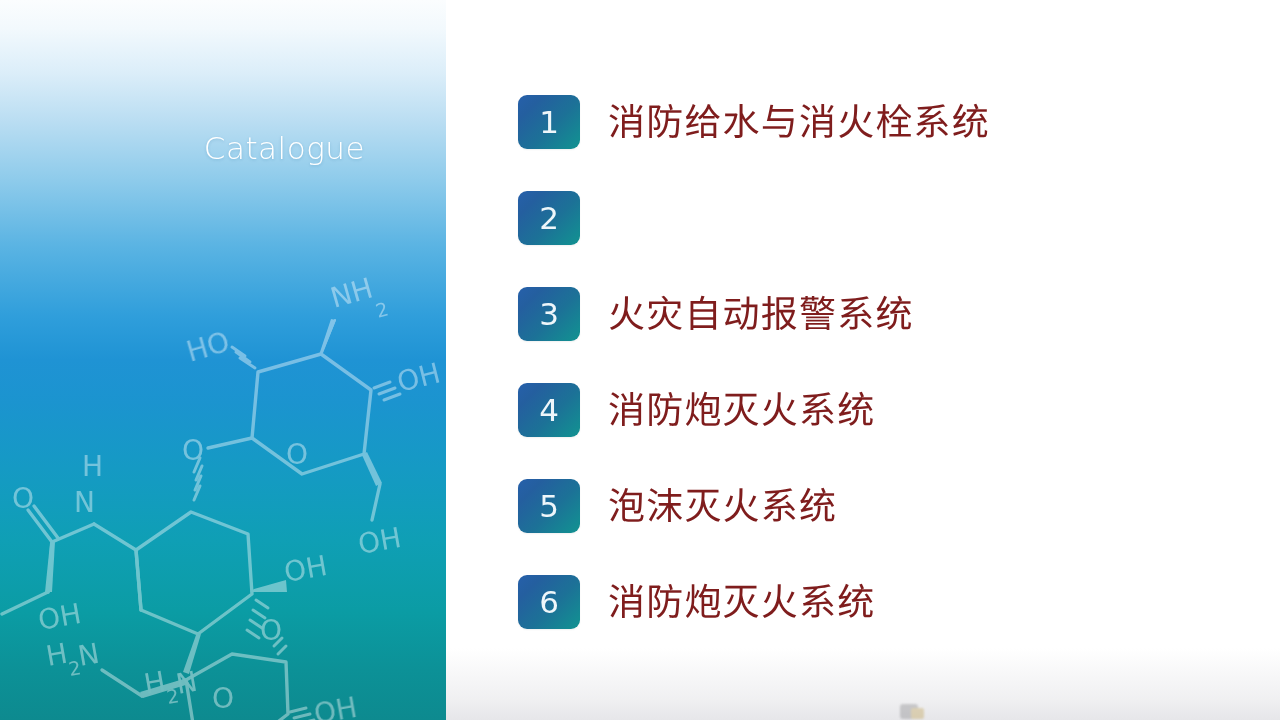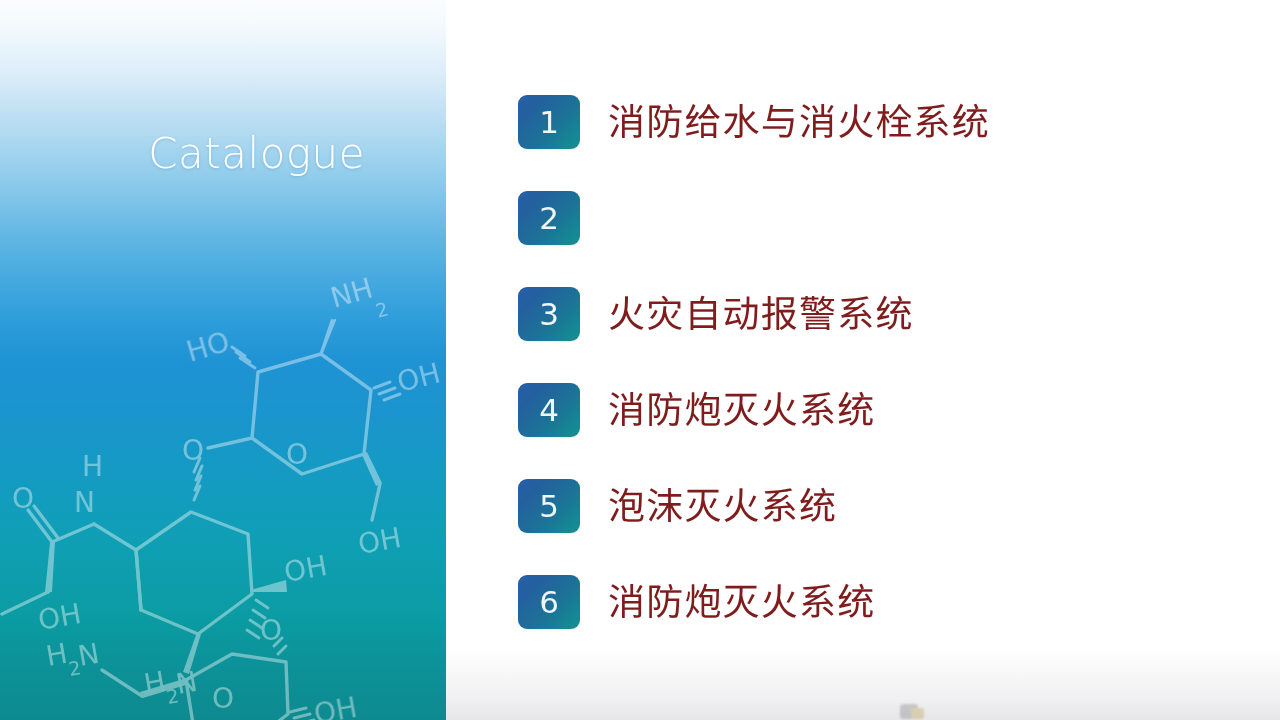--- a/index.html
+++ b/index.html
@@ -57,21 +57,21 @@
   .catalogue-block {
     position: absolute;
     right: 81px;
     top: 132px;
     text-align: right;
     width: 340px;
   }
   .catalogue-en {
     display: block;
     font-family: "DejaVu Sans", "Liberation Sans", sans-serif;
-    font-size: 42px;
+    font-size: 31px;
     font-weight: 300;
     letter-spacing: 0.5px;
     color: #ffffff;
     line-height: 1.06;
     text-shadow: 0 1px 3px rgba(20,90,140,0.22);
     white-space: nowrap;
   }
   .catalogue-zh {
     display: block;
     font-family: "DejaVu Sans", "Liberation Sans", sans-serif;

